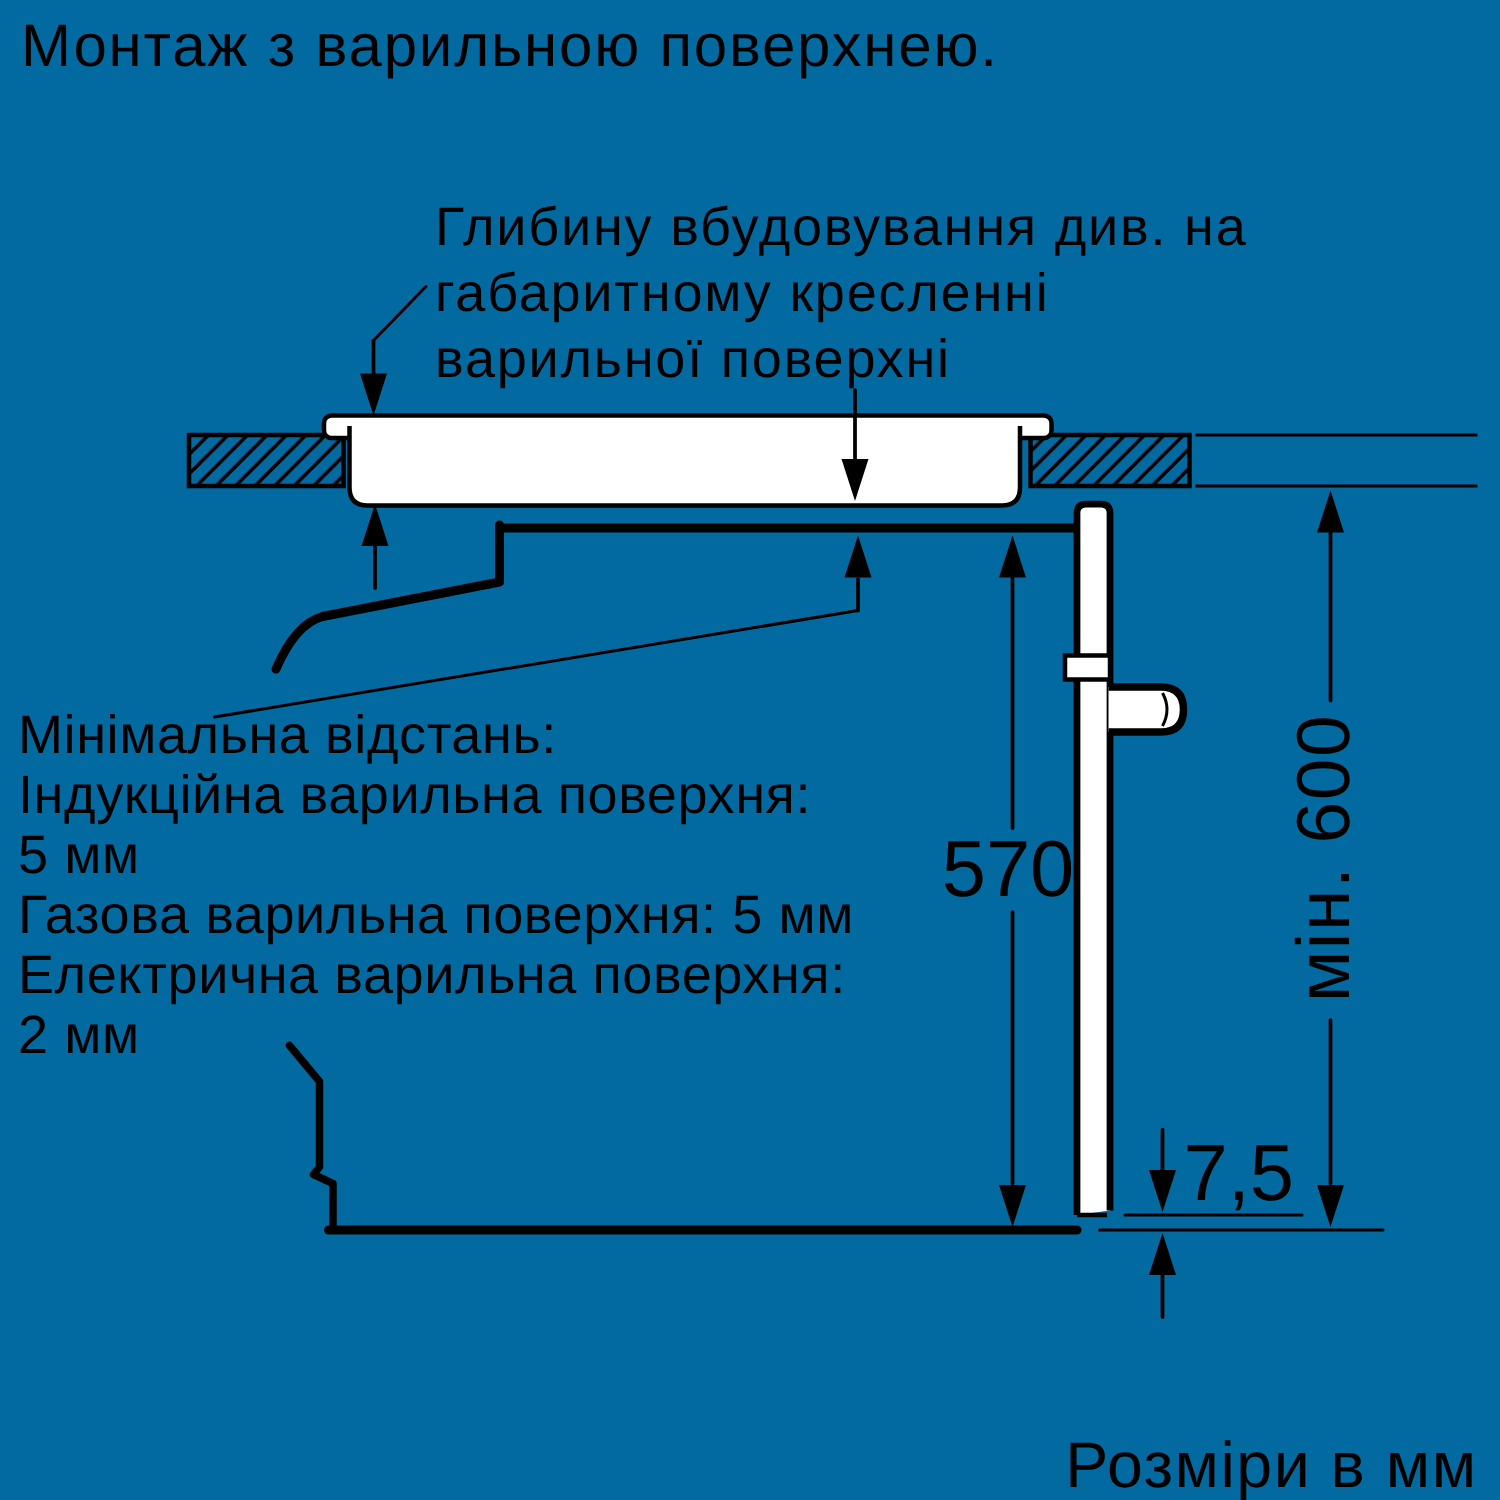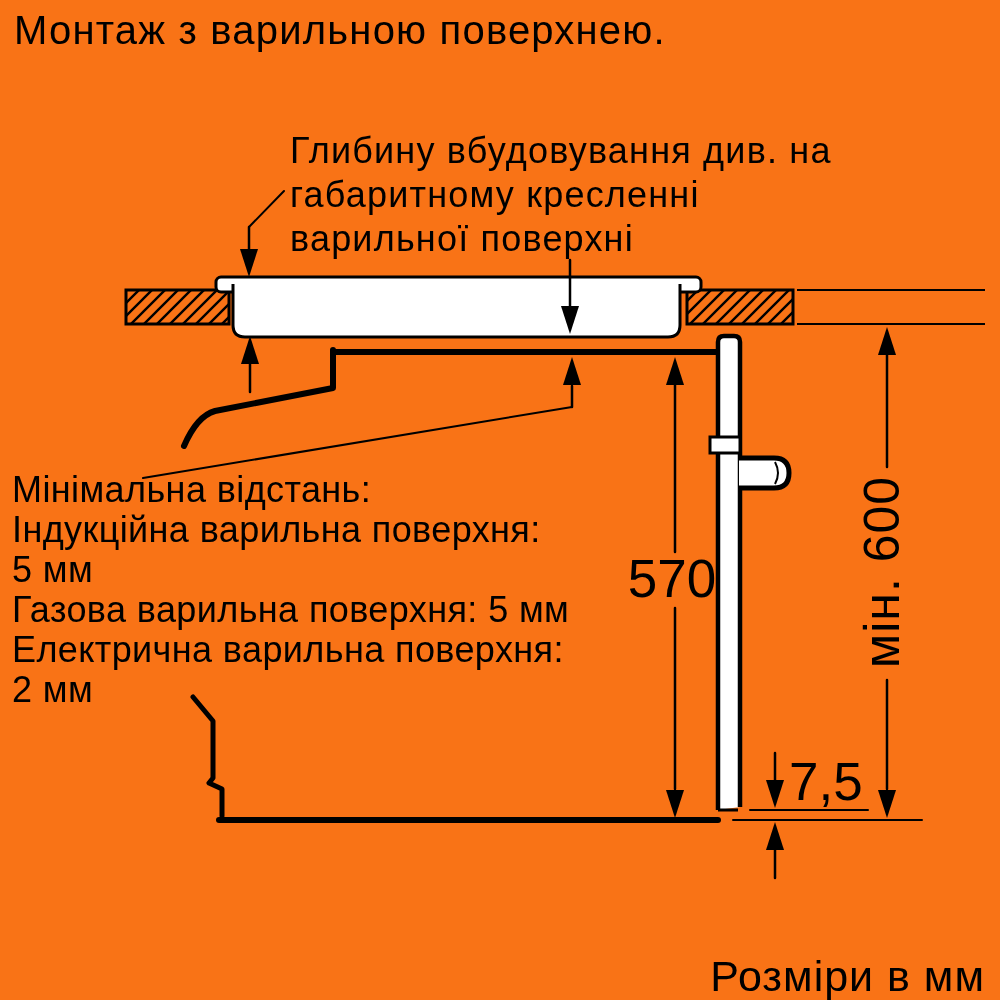--- a/index.html
+++ b/index.html
@@ -1,16 +1,16 @@
 <!DOCTYPE html>
 <html><head>
 <meta charset="utf-8">
 <style>
   html,body{margin:0;padding:0;background:#ffffff;}
-  .canvas{position:relative;width:1000px;height:1000px;background:#f97316;overflow:hidden;}
+  .canvas{position:relative;width:1000px;height:1000px;background:#0369a1;overflow:hidden;}
   svg{display:block;}
   svg text{font-family:"Liberation Sans","DejaVu Sans",sans-serif;fill:#000;}
   .t-title{font-size:40px;letter-spacing:1.2px;}
   .t-note{font-size:36px;letter-spacing:1.2px;}
   .t-body{font-size:36px;letter-spacing:0.4px;}
   .t-dim{font-size:53px;}
   .t-dim600{font-size:50px;letter-spacing:1px;}
   .t-footer{font-size:43px;letter-spacing:1px;}
 </style>
 </head>

